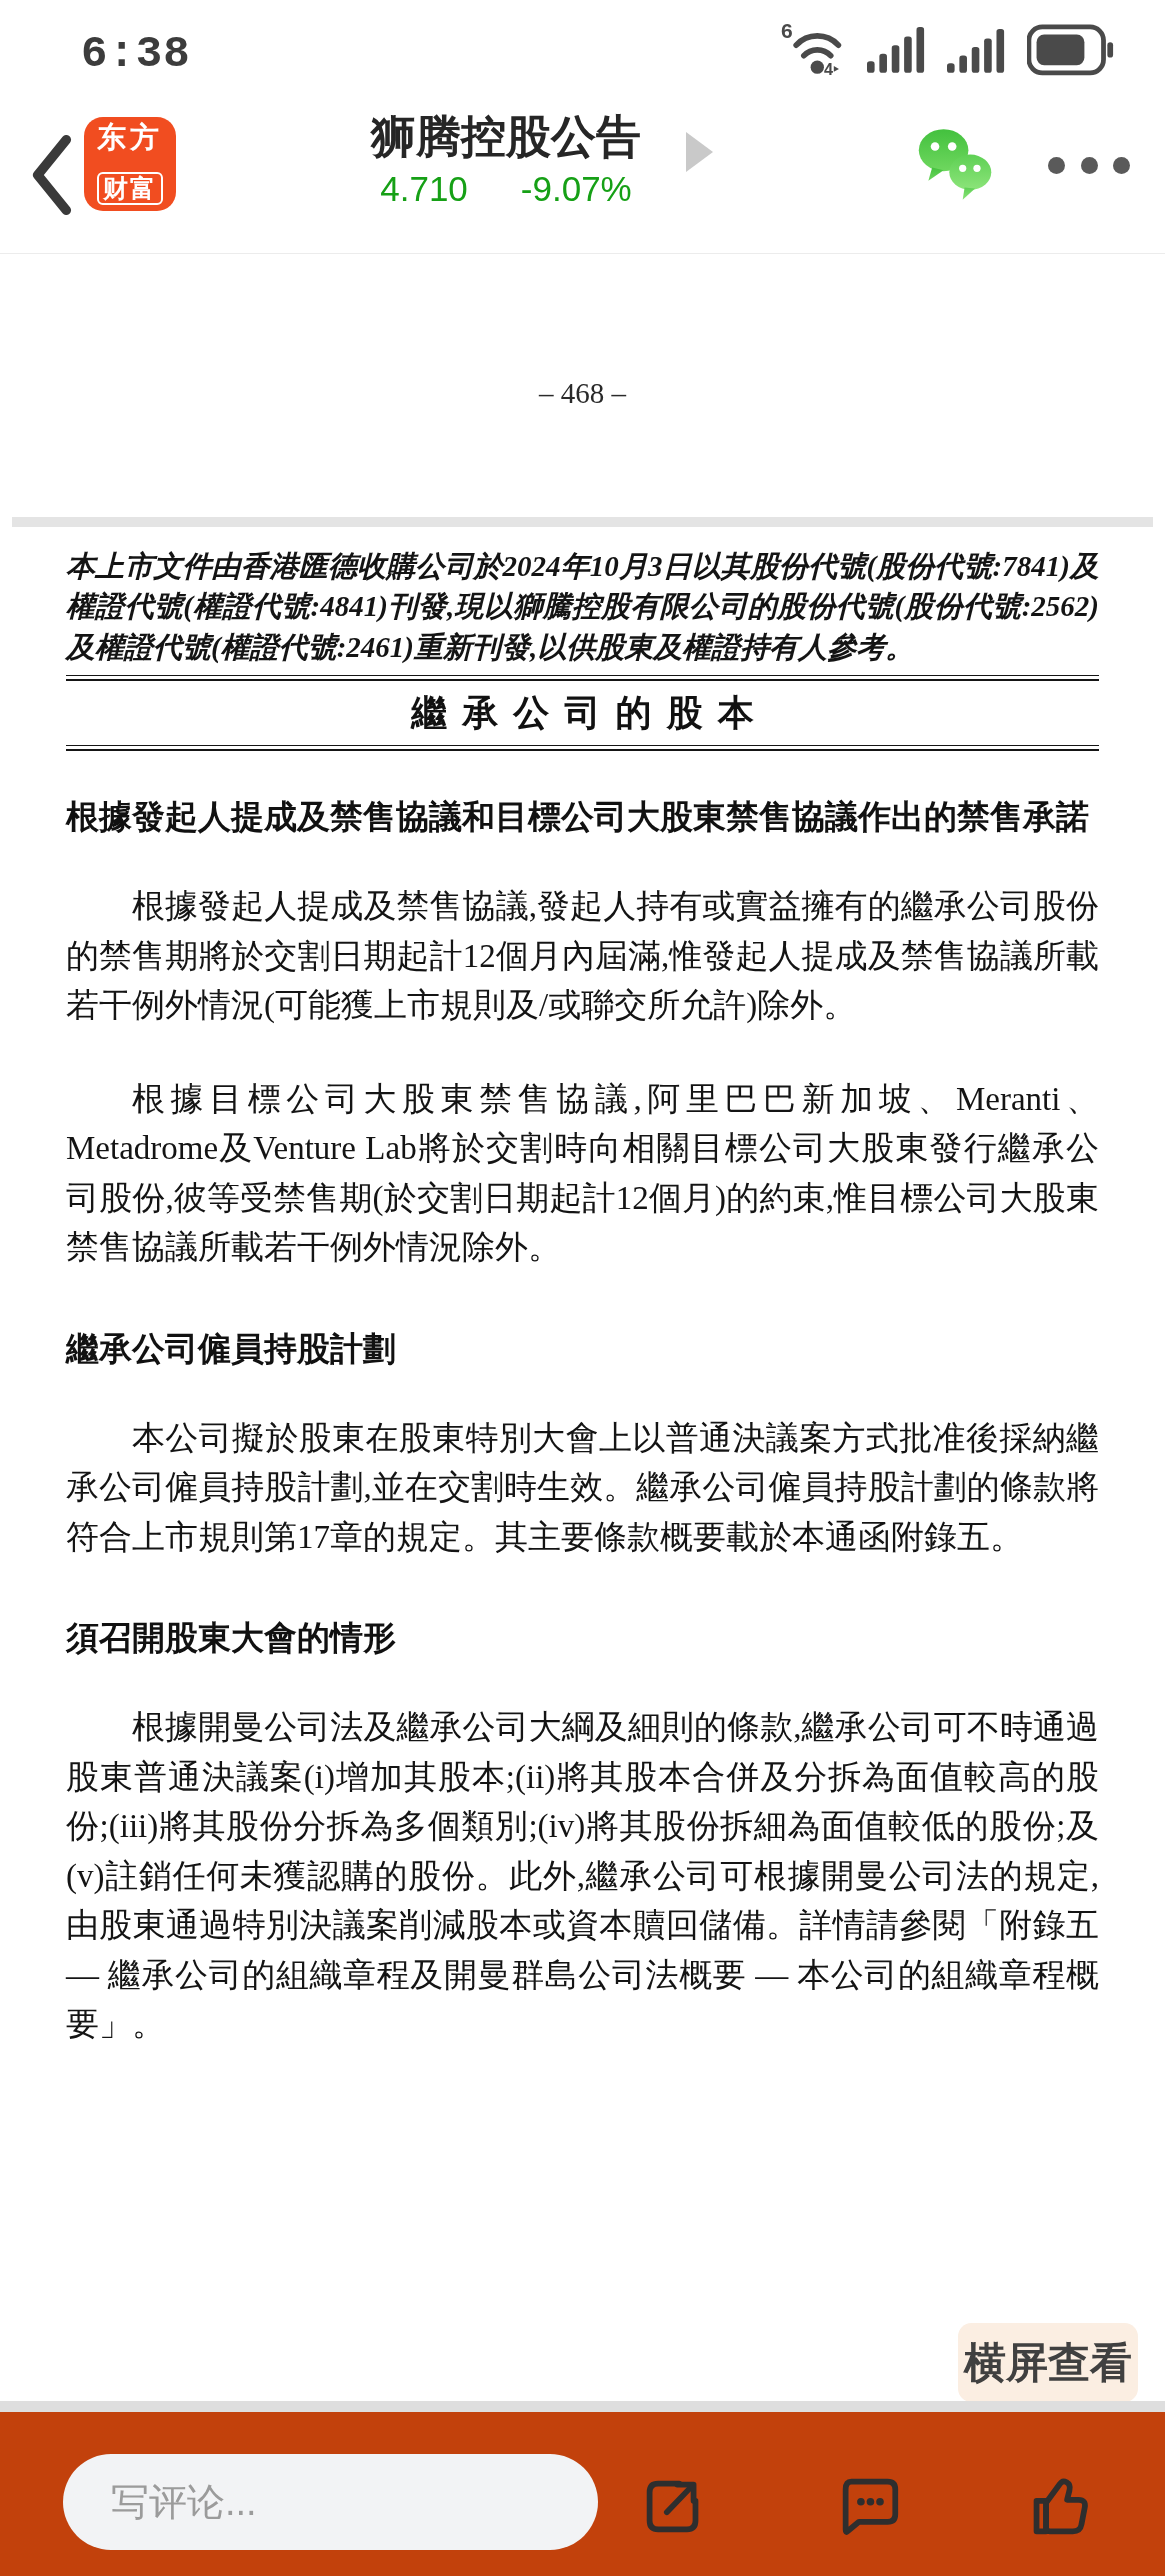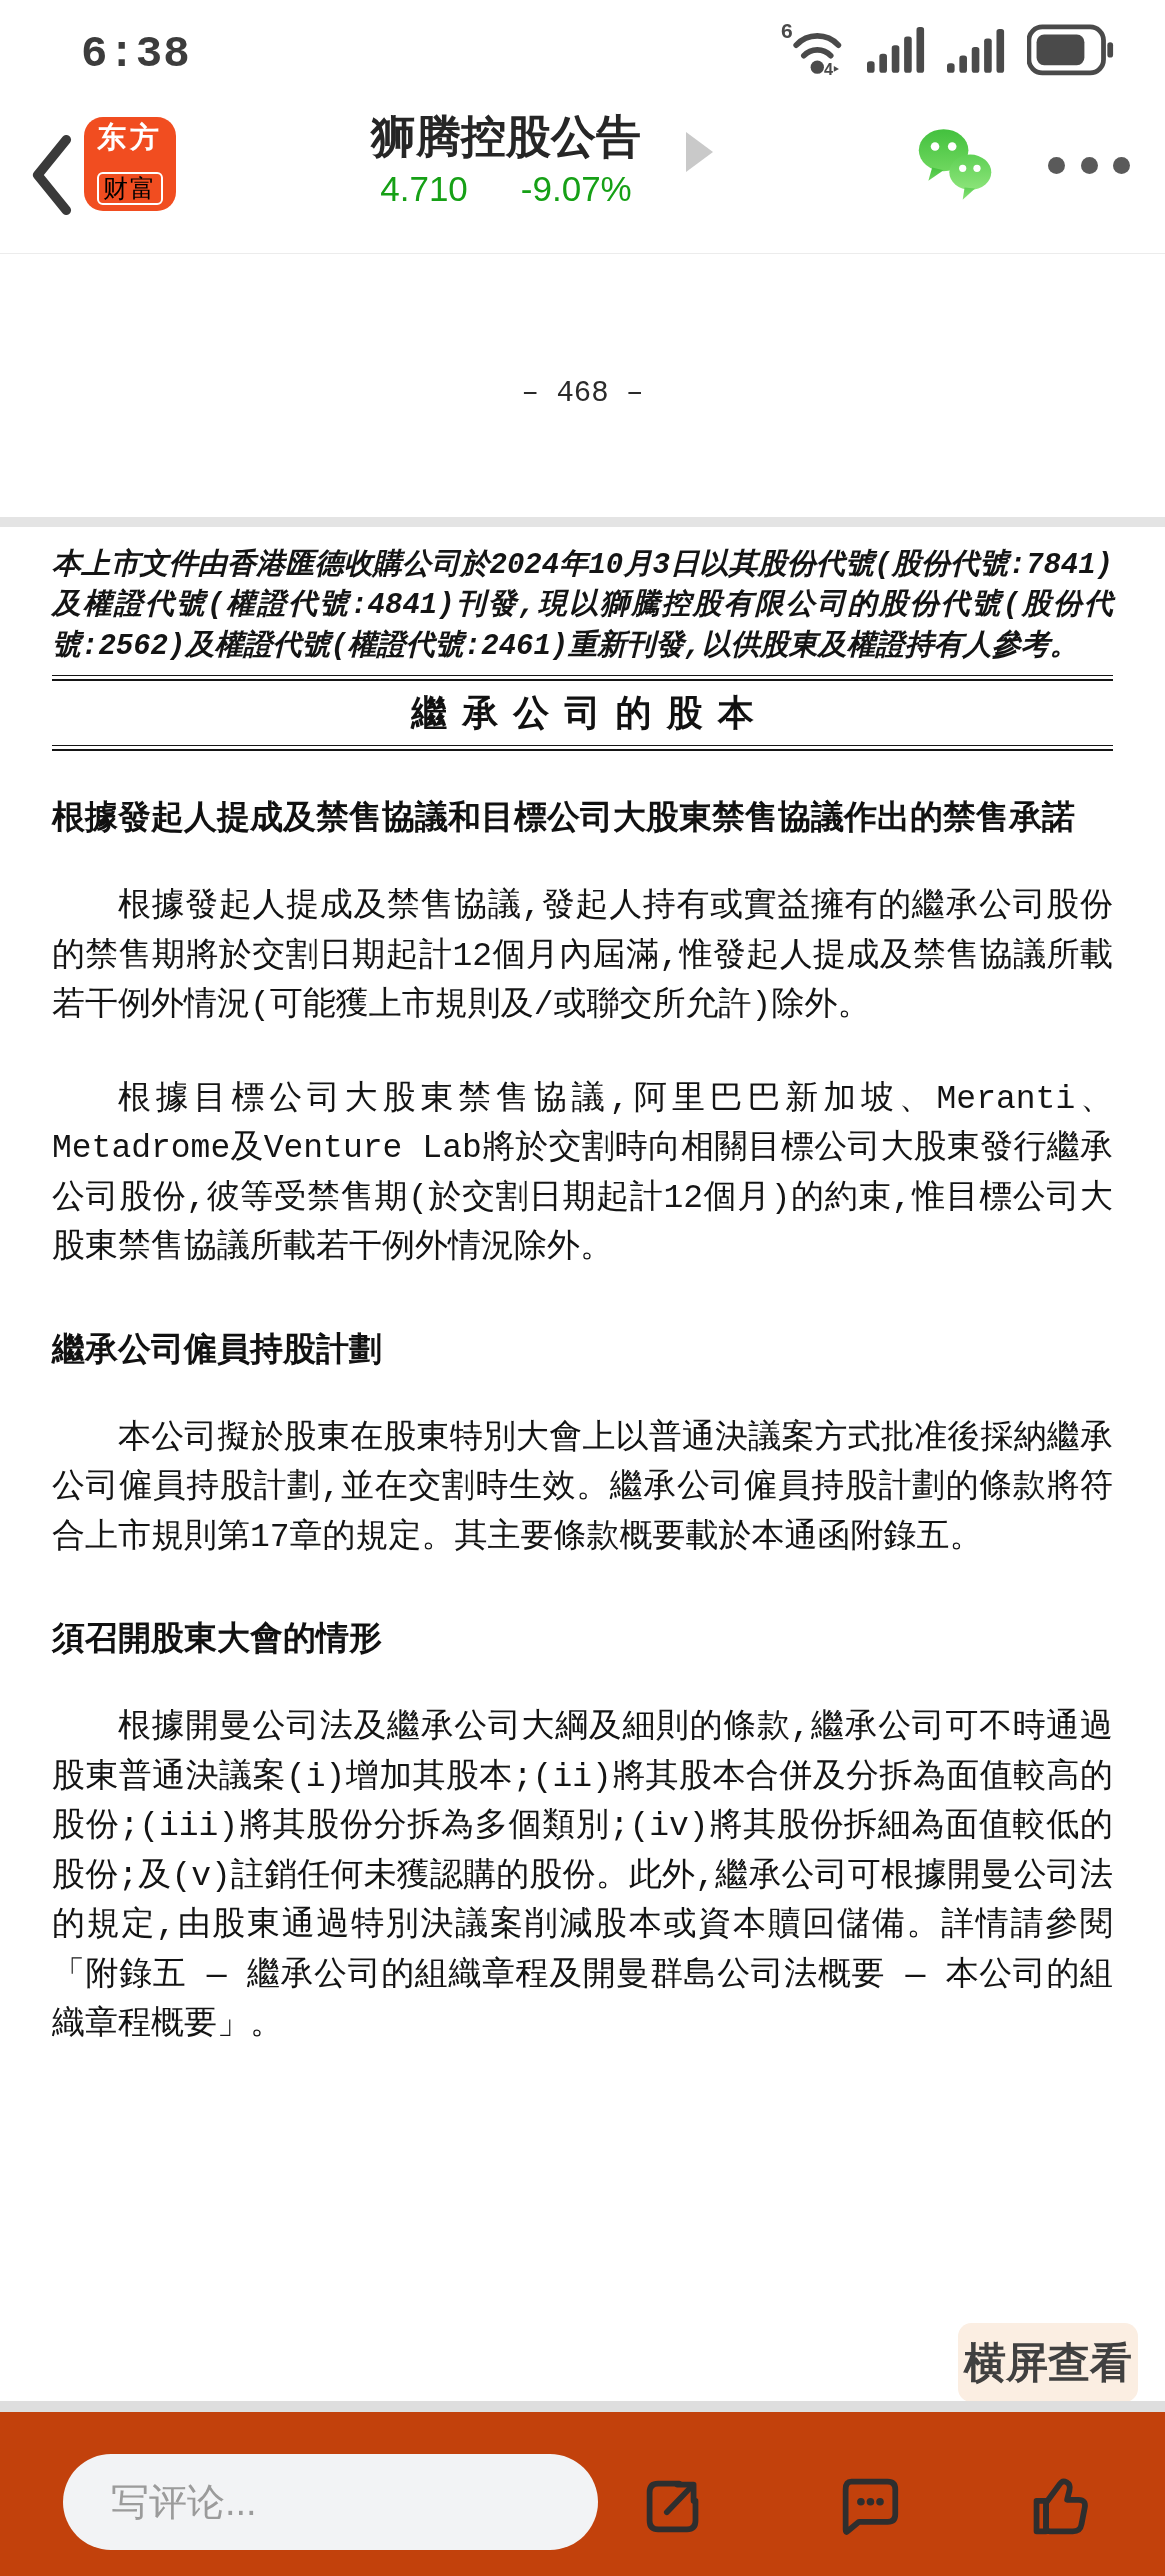--- a/index.html
+++ b/index.html
@@ -14,35 +14,35 @@
   .status-bar { position:absolute; top:0; left:0; width:100%; height:96px; background:#fff; }
   .sb-time { position:absolute; left:81px; top:29px; font-size:44px; font-weight:600; color:#3c3c3c; letter-spacing:1px;font-family:Liberation Mono, monospace; }
   .sb-icons { position:absolute; right:50px; top:23px; height:58px; display:flex; align-items:flex-end; gap:21px; }
 
   
   .header { position:absolute; top:96px; left:0; width:100%; height:158px; background:#fff; border-bottom:1.9px solid #ececec; }
   .back-btn { position:absolute; left:23px; top:29px; width:58px; height:100px; display:flex; align-items:center; justify-content:center; }
   .app-logo { position:absolute; left:84px; top:21px; width:92px; height:94px; background:#f14d20; border-radius:19px;
               display:flex; flex-direction:column; align-items:center; justify-content:center; gap:20px; }
   .app-logo .l1 { color:#fff; font-size:29px; font-weight:bold; letter-spacing:3.8px; line-height:1; }
-  .app-logo .l2 { color:#000000; font-size:25px; font-weight:normal; letter-spacing:1.9px; line-height:1;
+  .app-logo .l2 { color:#ffffff; font-size:25px; font-weight:bold; letter-spacing:1.9px; line-height:1;
                   border:2.9px solid #fff; border-radius:5.8px; padding:1.9px 3.8px; }
   .title-block { position:absolute; left:163px; right:316px; top:11.5px; text-align:center; }
   .page-title { font-size:45px; font-weight:600; color:#262626; line-height:58px; }
   .price-row { margin-top:3.8px; font-size:35px; font-weight:500; color:#16a016; }
   .price-row .chg { margin-left:53px; }
   .title-caret { position:absolute; left:686px; top:36px; width:0; height:0;
                  border-left:27px solid #c9c9c9; border-top:20px solid transparent; border-bottom:20px solid transparent; }
   .hdr-wechat { position:absolute; left:912px; top:23px; width:88px; height:92px; display:flex; align-items:center; justify-content:center; }
   .hdr-more { position:absolute; left:1041px; top:23px; width:96px; height:92px; display:flex; align-items:center; justify-content:center; gap:15.3px; }
   .hdr-more i { width:17px; height:17px; border-radius:50%; background:#5a5a5a; }
 
   
-  .doc { position:absolute; top:256px; left:0; width:100%; padding:0 52px;
-         font-family:Liberation Mono, monospace; color:#141414; }
+  .doc { position:absolute; top:256px; left:0; width:100%; padding:0 66px;
+         font-family:Liberation Serif, serif; color:#141414; }
   .pg-footer { text-align:center; font-size:29px; color:#2a2a2a; }
   .pg-footer.f468 { margin-top:121px; }
   .pg-footer.f469 { margin-top:418px; }
   .page-sep { height:9.6px; background:#e4e4e4; margin:107px -54px 0 -54px; }
   .disclaimer { margin-top:19px; font-size:29px; font-weight:bold; font-style:italic;
                 line-height:1.4; text-align:justify; }
   .hrule { margin-top:7.7px; height:5.8px; border-top:1.9px solid #151515; border-bottom:2.9px solid #151515; }
   .sec-title { margin-top:7.7px; text-align:center; font-size:36px; font-weight:bold;
                letter-spacing:0.42em; padding-left:0.42em; color:#111; }
   .sub-hd { margin-top:44px; font-size:33px; font-weight:bold; color:#111; }

